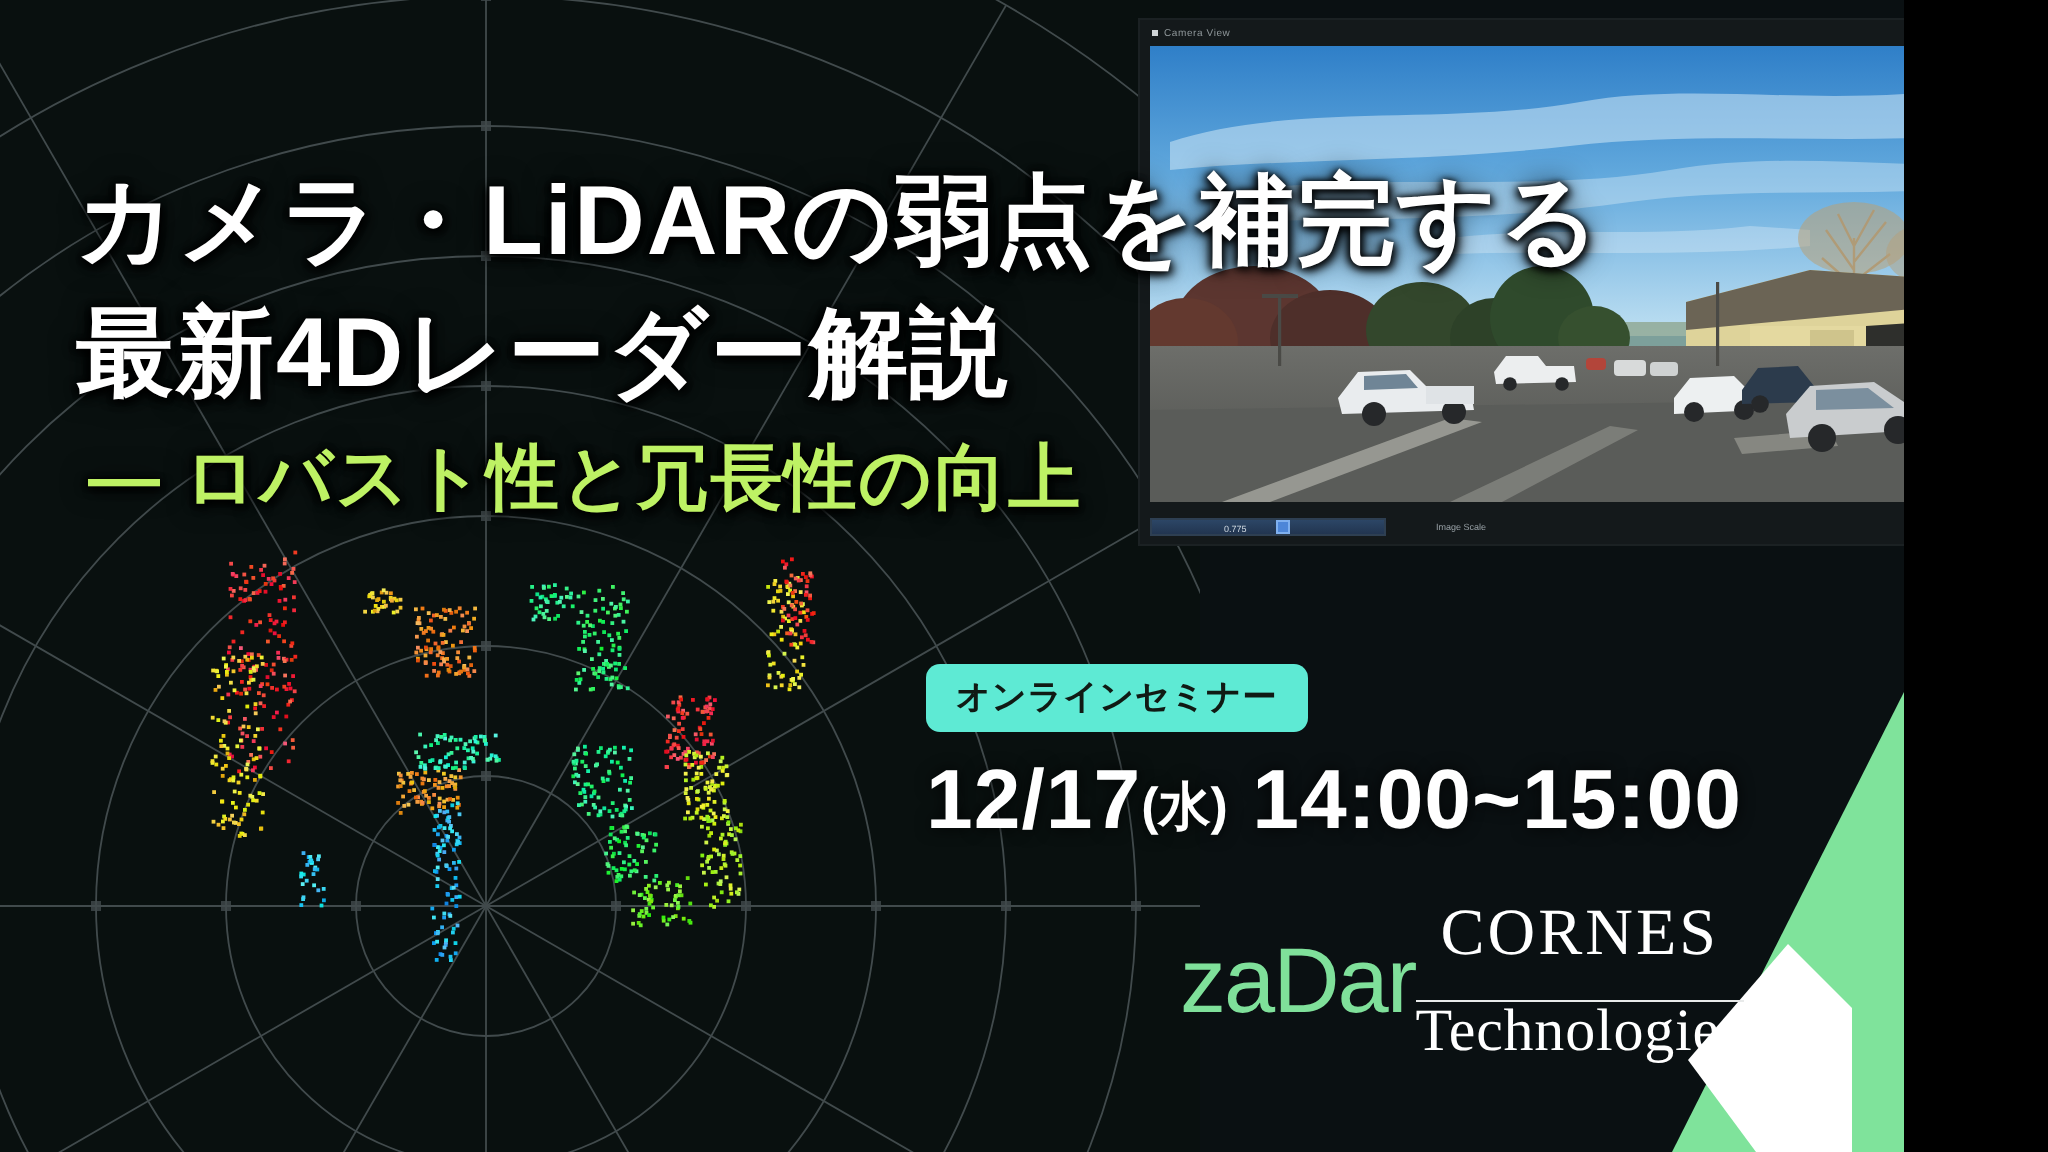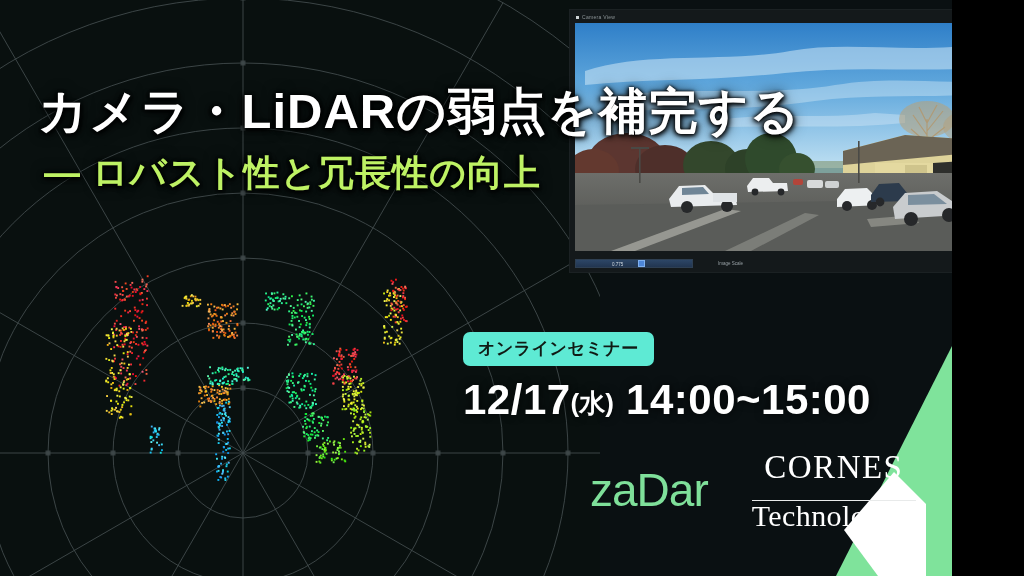--- a/index.html
+++ b/index.html
@@ -170,21 +170,20 @@
     vertical-align: 2px;
     letter-spacing: 0;
   }
 
   
   #logo-row {
     position: absolute;
     left: 590px; top: 450px;
     display: flex;
     align-items: center;
-    gap: 44px;
   }
   #zadar-logo {
     color: #7fe09a;
     font-size: 46px;
     line-height: 52px;
     font-weight: 400;
     letter-spacing: -1px;
   }
   #cornes-logo {
     text-align: center;
@@ -1687,20 +1686,21 @@
     </div>
   </div>
 
   <svg id="corner-wedge" viewBox="0 0 130 230">
     <polygon points="130,0 130,230 14,230" fill="#7fe39b"></polygon>
     <polygon points="56,230 22,184 72,126 104,158 104,230" fill="#ffffff"></polygon>
   </svg>
 
   <div id="headline">
     <div class="headline-line">カメラ・LiDARの弱点を補完する</div>
+    <div class="headline-line">最新4Dレーダー解説</div>
     <div id="subtitle-line">― ロバスト性と冗長性の向上</div>
   </div>
 
   <div id="event-info">
     <div id="seminar-badge">オンラインセミナー</div>
     <div id="event-datetime">
       <span>12/17</span><span class="weekday">(水)</span> <span>14:00~15:00</span>
     </div>
   </div>
 

